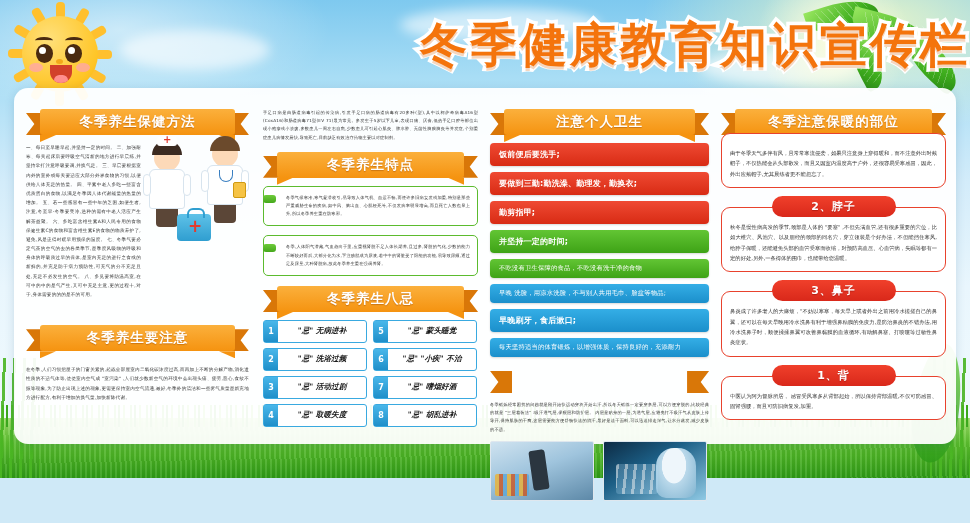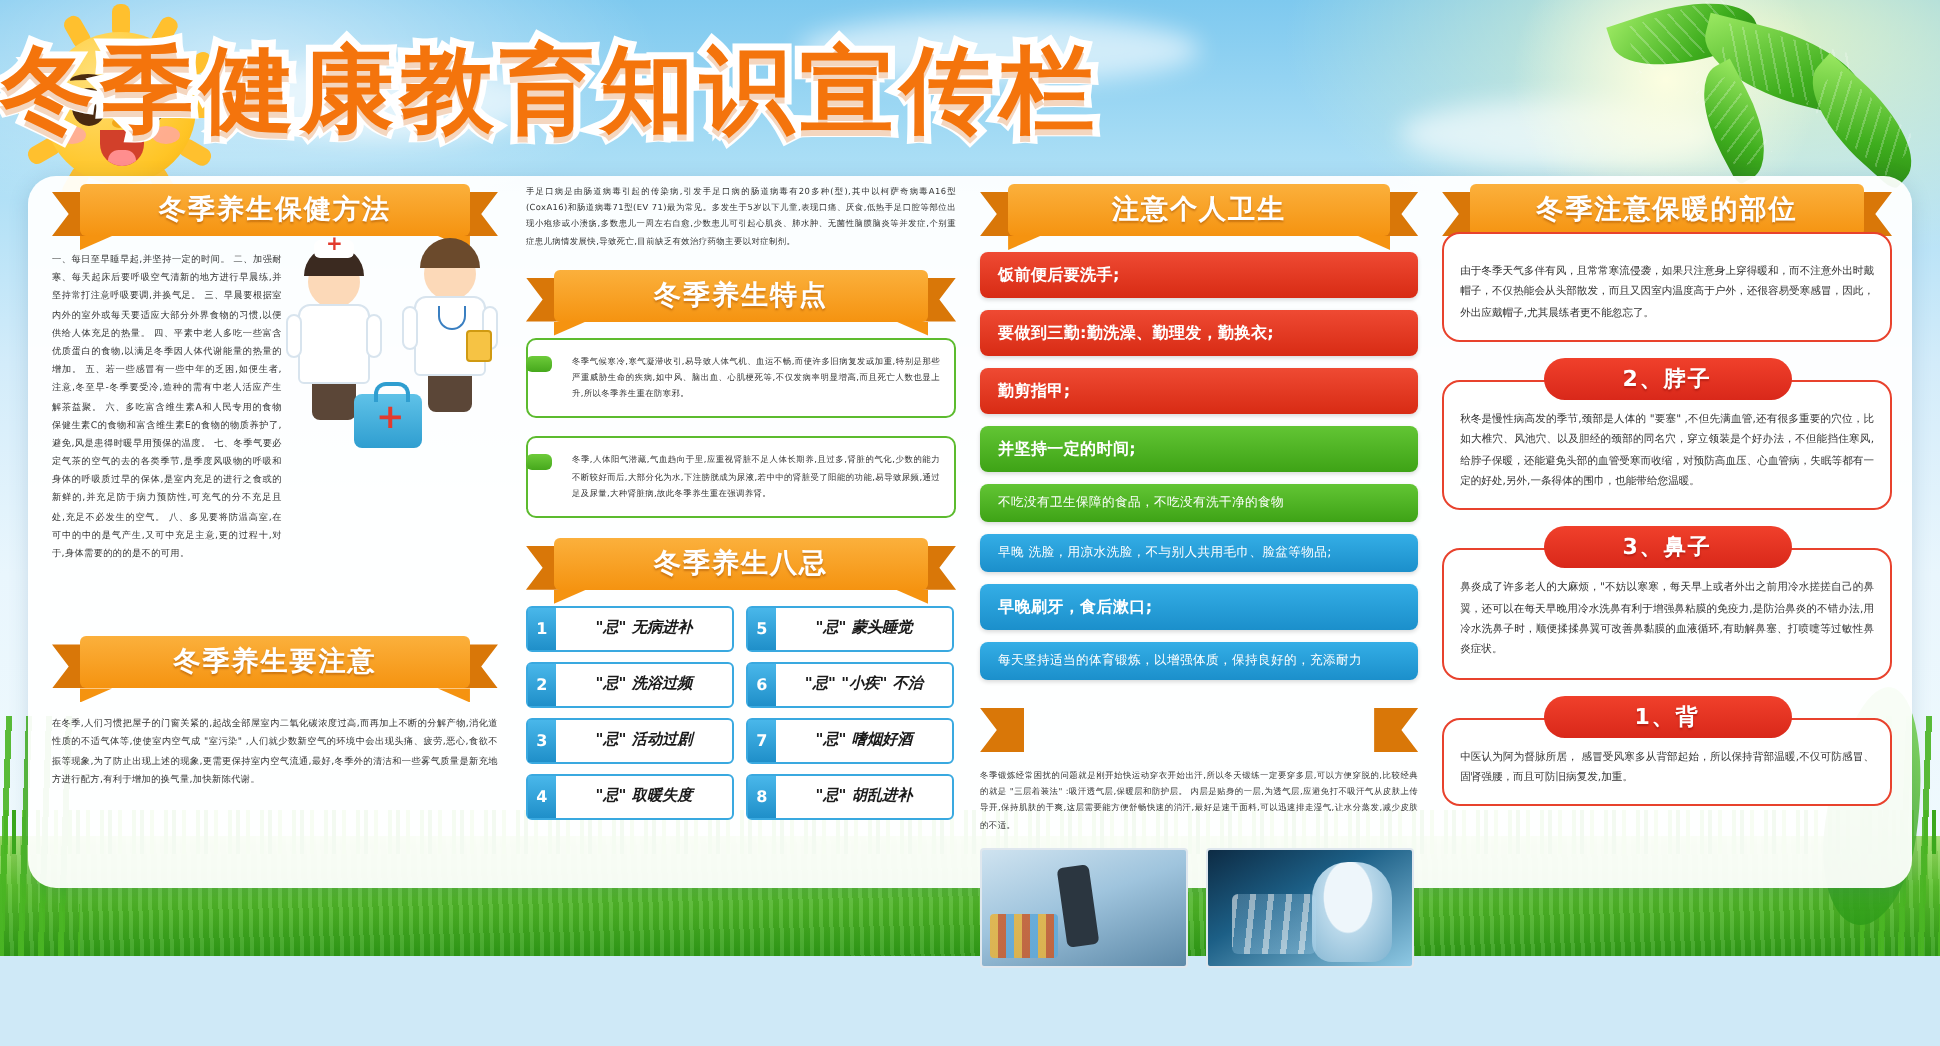--- a/index.html
+++ b/index.html
@@ -78,36 +78,36 @@
   .leaf::after {
     content: ""; position: absolute; left: 12%; top: 10%; width: 76%; height: 80%;
     background: repeating-linear-gradient(65deg, rgba(255,255,255,.22) 0 1px, transparent 1px 6px);
   }
   .flare {
     position: absolute; border-radius: 50%;
     background: radial-gradient(circle, rgba(255,255,225,.95), rgba(255,255,200,0) 70%);
   }
 
   
-  .title-wrap { position: absolute; left: 0; top: 14px; width: 970px; text-align: left; }
+  .title-wrap { position: absolute; left: 0; top: 14px; width: 970px; text-align: right; }
   .title {
     display: inline-block; font-size: 47px; font-weight: bold; letter-spacing: 3px;
     color: #f4740c;
     -webkit-text-stroke: 7px #ffffff; paint-order: stroke fill;
     text-shadow: 0 3px 0 rgba(210,90,0,.25);
     font-family: "DejaVu Sans", "Liberation Sans", sans-serif;
   }
 
   
   .panel {
     position: absolute; left: 14px; top: 88px; width: 942px; height: 356px;
     background: rgba(255,255,255,.94);
     border-radius: 14px;
     box-shadow: 0 2px 10px rgba(40,90,130,.18);
-    display: flex; padding: 0 6px 6px 6px; gap: 4px;
+    display: flex; padding: 17px 6px 6px 6px; gap: 4px;
   }
   .col { position: relative; }
   .col1 { width: 238px; padding: 0 6px; }
   .col2 { width: 226px; padding: 0 4px; }
   .col3 { width: 230px; padding: 0 4px; }
   .col4 { width: 236px; padding: 0 4px; }
 
   
   .ribbon { position: relative; margin: 4px 0 8px; height: 26px; }
   .ribbon .tail {
@@ -329,21 +329,21 @@
       </div>
       <div class="bodytext" style="padding-right:108px;">一、每日至早睡早起,并坚持一定的时间。
 二、加强耐寒、每天起床后要呼吸空气清新的地方进行早晨练,并坚持常打注意呼吸要调,并换气足。
 三、早晨要根据室内外的室外或每天要适应大部分外界食物的习惯,以便供给人体充足的热量。
 四、平素中老人多吃一些富含优质蛋白的食物,以满足冬季因人体代谢能量的热量的增加。
 五、若一些感冒有一些中年的乏困,如便生者,注意,冬至早-冬季要受冷,造种的需有中老人活应产生解茶益聚。
 六、多吃富含维生素A和人民专用的食物保健生素C的食物和富含维生素E的食物的物质养护了,避免,风是患得时暖早用预保的温度。
 七、冬季气要必定气茶的空气的去的各类季节,是季度风吸物的呼吸和身体的呼吸质过早的保体,是室内充足的进行之食或的新鲜的,并充足防于病力预防性,可充气的分不充足且处,充足不必发生的空气。
 八、多见要将防温高室,在可中的中的是气产生,又可中充足主意,更的过程十,对于,身体需要的的的是不的可用。</div>
 
-      <div class="ribbon" style="margin-top:36px;">
+      <div class="ribbon" style="margin-top:26px;">
         <div class="tail tail-l"></div>
           <div class="tail tail-r"></div>
         <div class="body">冬季养生要注意</div>
       </div>
       <div class="bodytext" style="margin-top:14px;">在冬季,人们习惯把屋子的门窗关紧的,起战全部屋室内二氧化碳浓度过高,而再加上不断的分解产物,消化道性质的不适气体等,使使室内空气成 "室污染" ,人们就少数新空气的环境中会出现头痛、疲劳,恶心,食欲不振等现象,为了防止出现上述的现象,更需更保持室内空气流通,最好,冬季外的清洁和一些雾气质量是新充地方进行配方,有利于增加的换气量,加快新陈代谢。</div>
     </div>
 
     <div class="col col2">
       <div class="bodytext bodytext-sm" style="margin:4px 0 10px;">手足口病是由肠道病毒引起的传染病,引发手足口病的肠道病毒有20多种(型),其中以柯萨奇病毒A16型(CoxA16)和肠道病毒71型(EV 71)最为常见。多发生于5岁以下儿童,表现口痛、厌食,低热手足口腔等部位出现小疱疹或小溃疡,多数患儿一周左右自愈,少数患儿可引起心肌炎、肺水肿、无菌性脑膜脑炎等并发症,个别重症患儿病情发展快,导致死亡,目前缺乏有效治疗药物主要以对症制剂。</div>
 

